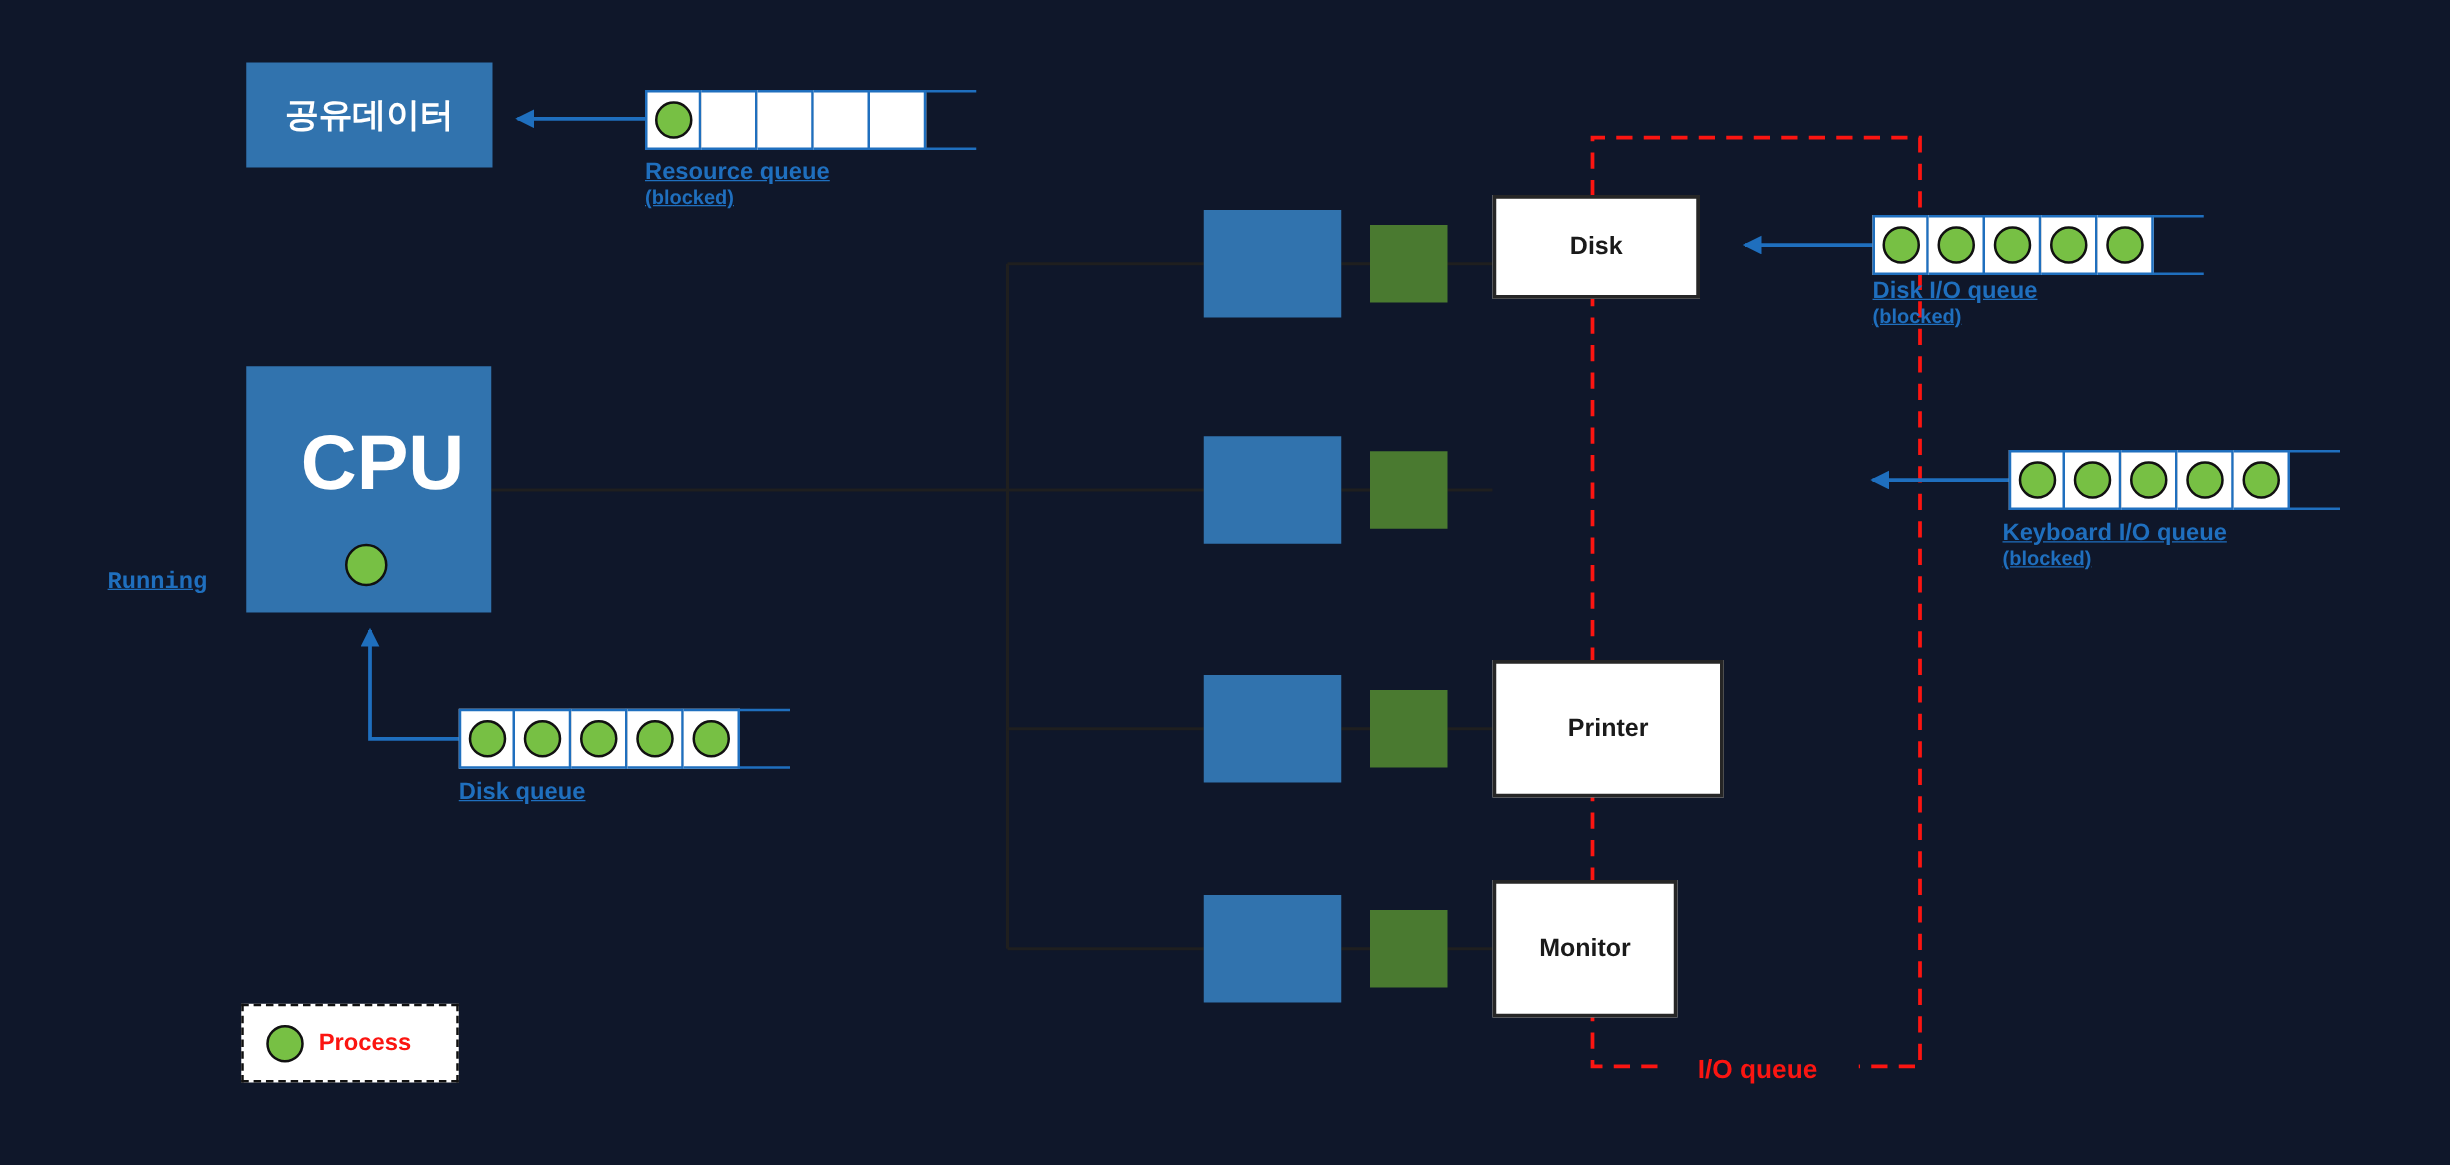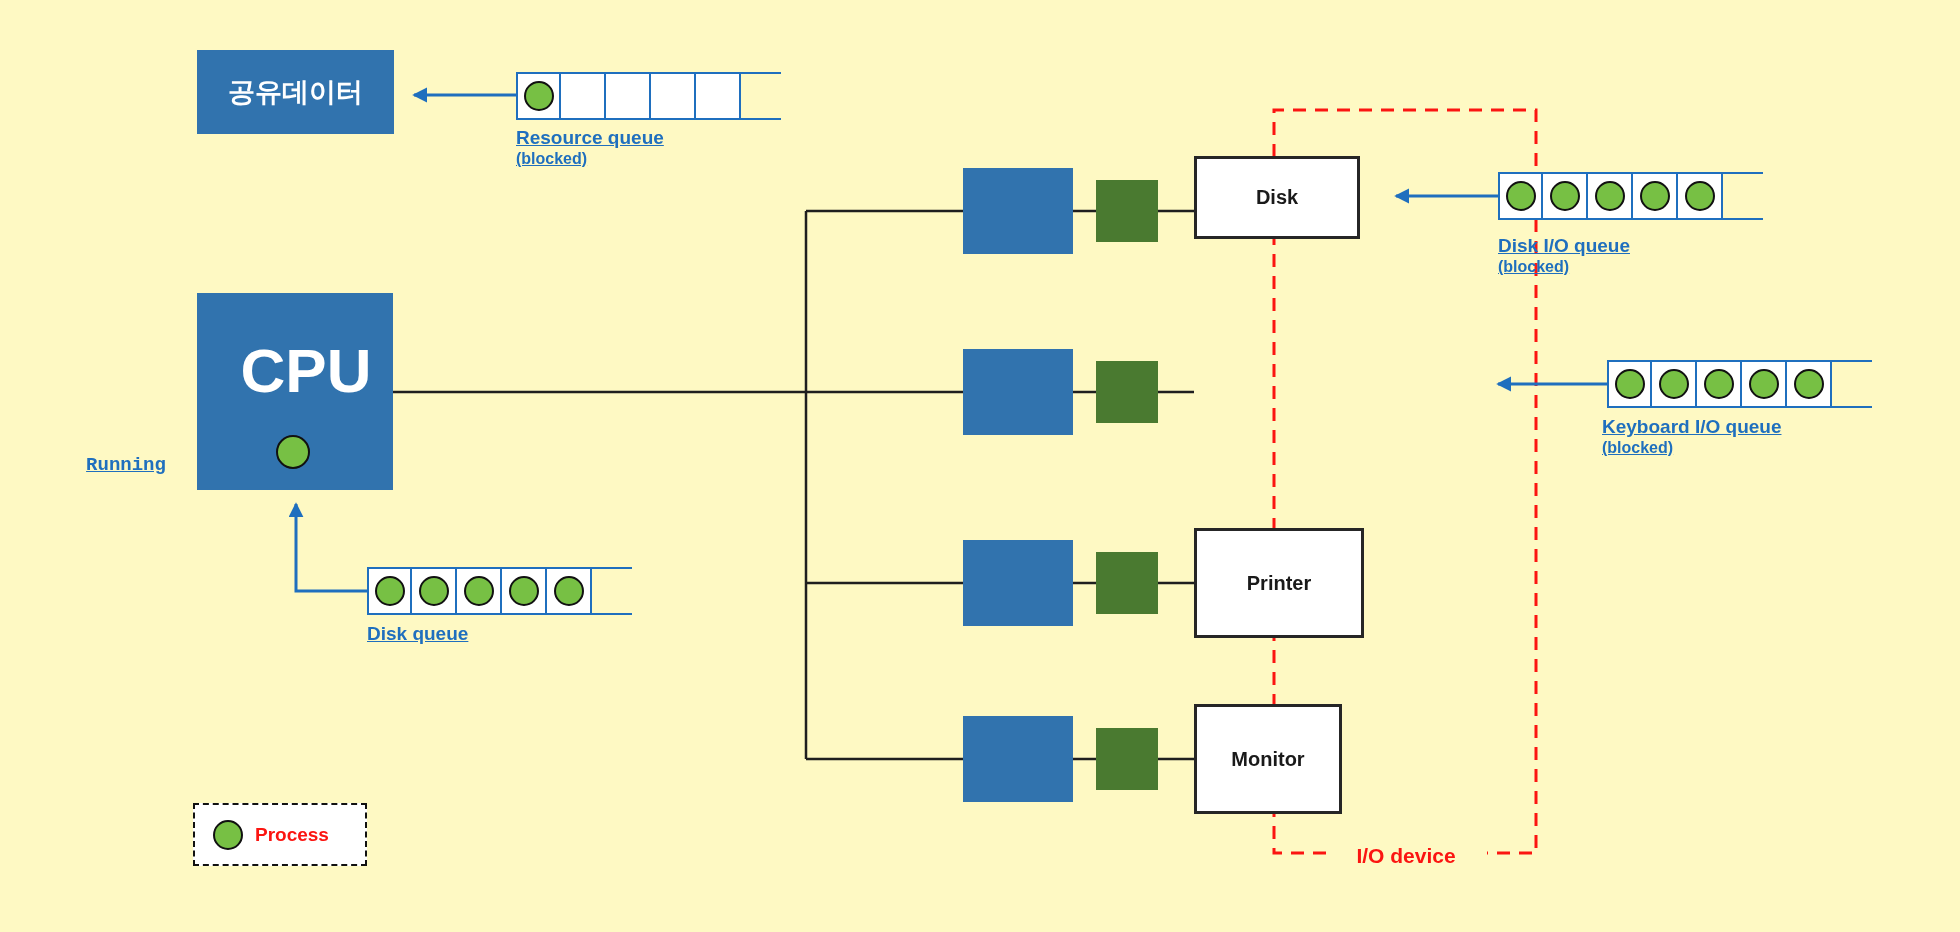--- a/index.html
+++ b/index.html
@@ -5,21 +5,21 @@
   :root{
     --box-blue:#3173AE;
     --square-green:#4A7A30;
     --process-green:#77C044;
     --line-blue:#1F6FBE;
     --accent-red:#FB1511;
     --line-black:#1f1f1f;
   }
   html,body{margin:0;padding:0;background:#fff;}
   body{font-family:"Liberation Sans", sans-serif;}
-  #canvas{position:relative;width:1960px;height:932px;background:#fef9c3;overflow:hidden;}
+  #canvas{position:relative;width:1960px;height:932px;background:#0f172a;overflow:hidden;}
   #wires{position:absolute;left:0;top:0;pointer-events:none;}
   .abs{position:absolute;box-sizing:border-box;}
   .bluebox{background:var(--box-blue);color:#ffffff;display:flex;align-items:center;justify-content:center;font-weight:bold;}
   .devbox{background:#ffffff;border:3px solid #262626;color:#1a1a1a;display:flex;align-items:center;justify-content:center;font-weight:bold;font-size:20px;text-align:center;}
   .bsq{background:var(--box-blue);}
   .gsq{background:var(--square-green);}
   .queue{display:flex;align-items:flex-start;}
   .qcells{display:flex;}
   .qcell{width:45px;height:48px;box-sizing:border-box;border:2.5px solid var(--line-blue);background:#ffffff;display:flex;align-items:center;justify-content:center;}
   .qcell + .qcell{border-left:none;}
@@ -125,21 +125,21 @@
   <div class="abs gsq" style="left:1096px;top:180px;width:62px;height:62px;"></div>
   <div class="abs devbox" style="left:1194px;top:156px;width:166px;height:83px;">
     <span>Disk</span>
   </div>
 
   <div class="abs bsq" style="left:963px;top:349px;width:110px;height:86px;"></div>
   <div class="abs gsq" style="left:1096px;top:361px;width:62px;height:62px;"></div>
 
   <div class="abs bsq" style="left:963px;top:540px;width:110px;height:86px;"></div>
   <div class="abs gsq" style="left:1096px;top:552px;width:62px;height:62px;"></div>
-  <div class="abs devbox" style="left:1194px;top:528px;width:170px;height:110px;">
+  <div class="abs devbox" style="left:1194px;top:528px;width:185px;height:110px;">
     <span>Printer</span>
   </div>
 
   <div class="abs bsq" style="left:963px;top:716px;width:110px;height:86px;"></div>
   <div class="abs gsq" style="left:1096px;top:728px;width:62px;height:62px;"></div>
   <div class="abs devbox" style="left:1194px;top:704px;width:148px;height:110px;">
     <span>Monitor</span>
   </div>
 
   <div class="abs queue" style="left:1498px;top:172px;">
@@ -155,21 +155,21 @@
         </div>
         <div class="qcell">
           <div class="pcircle"></div>
         </div>
         <div class="qcell">
           <div class="pcircle"></div>
         </div>
       </div>
     <div class="qext"></div>
   </div>
-  <div class="abs qlabel" style="left:1498px;top:234px;width:270px;">
+  <div class="abs qlabel" style="left:1498px;top:221px;width:270px;">
     <span class="l1">Disk I/O queue</span>
     <span class="l2">(blocked)</span>
   </div>
 
   <div class="abs queue" style="left:1607px;top:360px;">
     <div class="qcells">
         <div class="qcell">
           <div class="pcircle"></div>
         </div>
         <div class="qcell">
@@ -185,19 +185,19 @@
           <div class="pcircle"></div>
         </div>
       </div>
     <div class="qext"></div>
   </div>
   <div class="abs qlabel" style="left:1602px;top:415px;width:280px;">
     <span class="l1">Keyboard I/O queue</span>
     <span class="l2">(blocked)</span>
   </div>
 
-  <div class="abs redlabel" style="left:1321px;top:844px;width:170px;font-size:21px;text-align:center;">I/O device</div>
+  <div class="abs redlabel" style="left:1321px;top:844px;width:170px;font-size:21px;text-align:center;">I/O queue</div>
 
   <div class="abs legendbox" style="left:193px;top:803px;width:174px;height:63px;"></div>
   <div class="abs pcircle" style="left:213px;top:820px;"></div>
   <div class="abs redlabel" style="left:255px;top:824px;font-size:19px;">Process</div>
 
 </div>
 
 </body></html>

